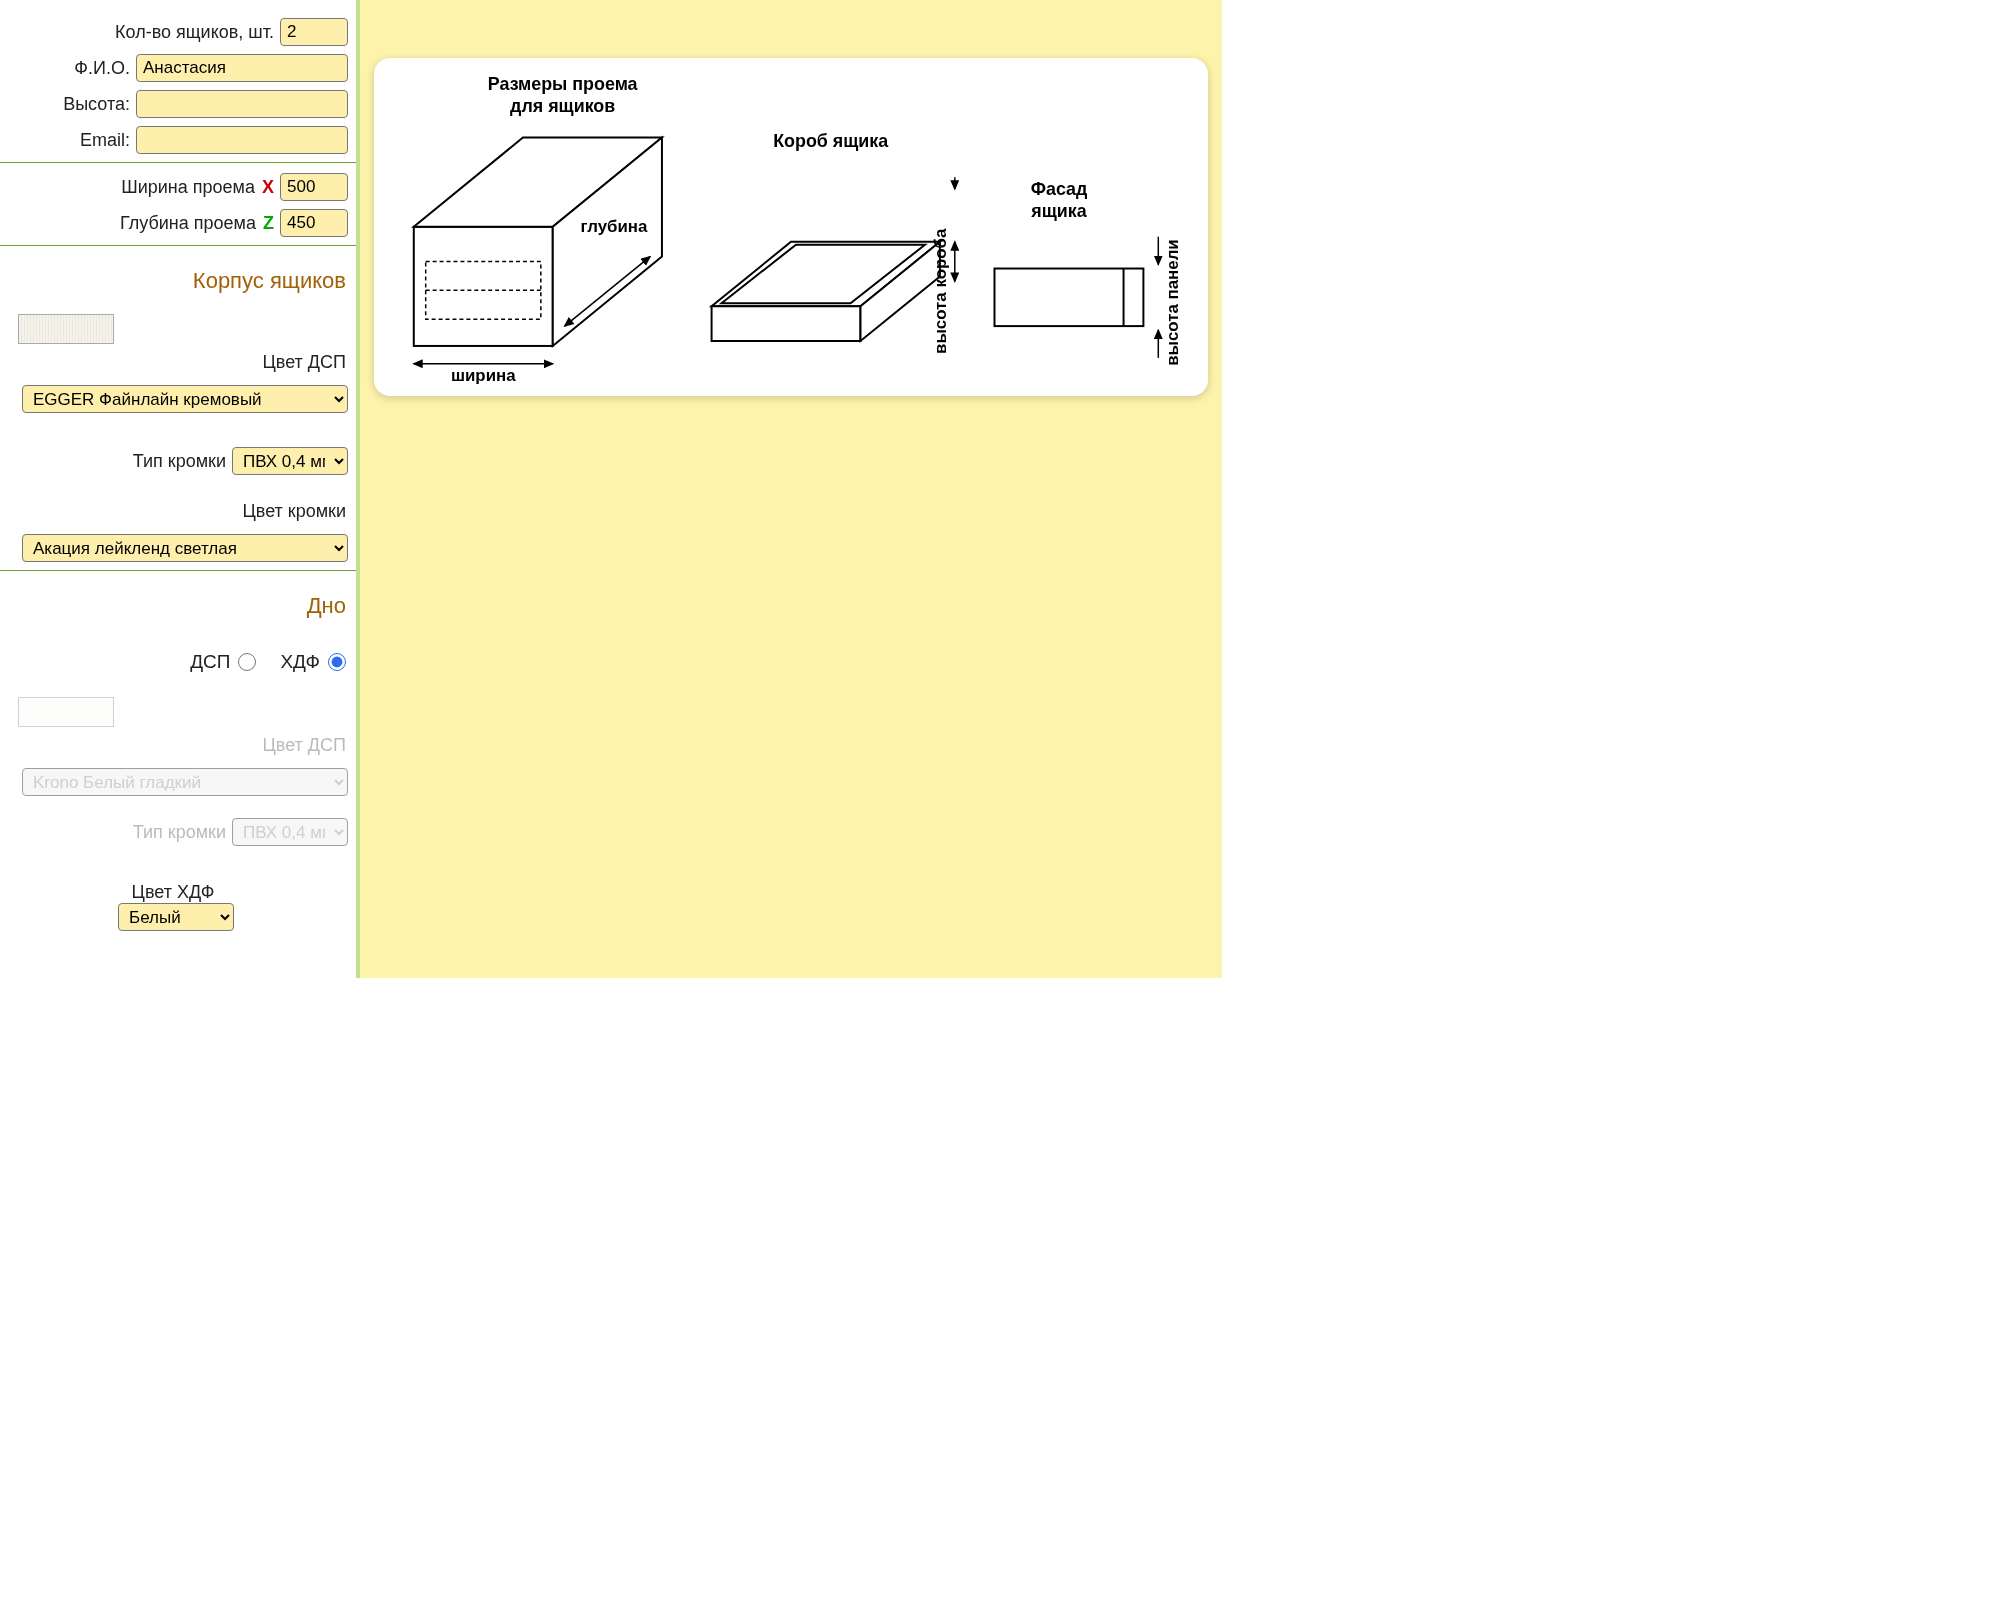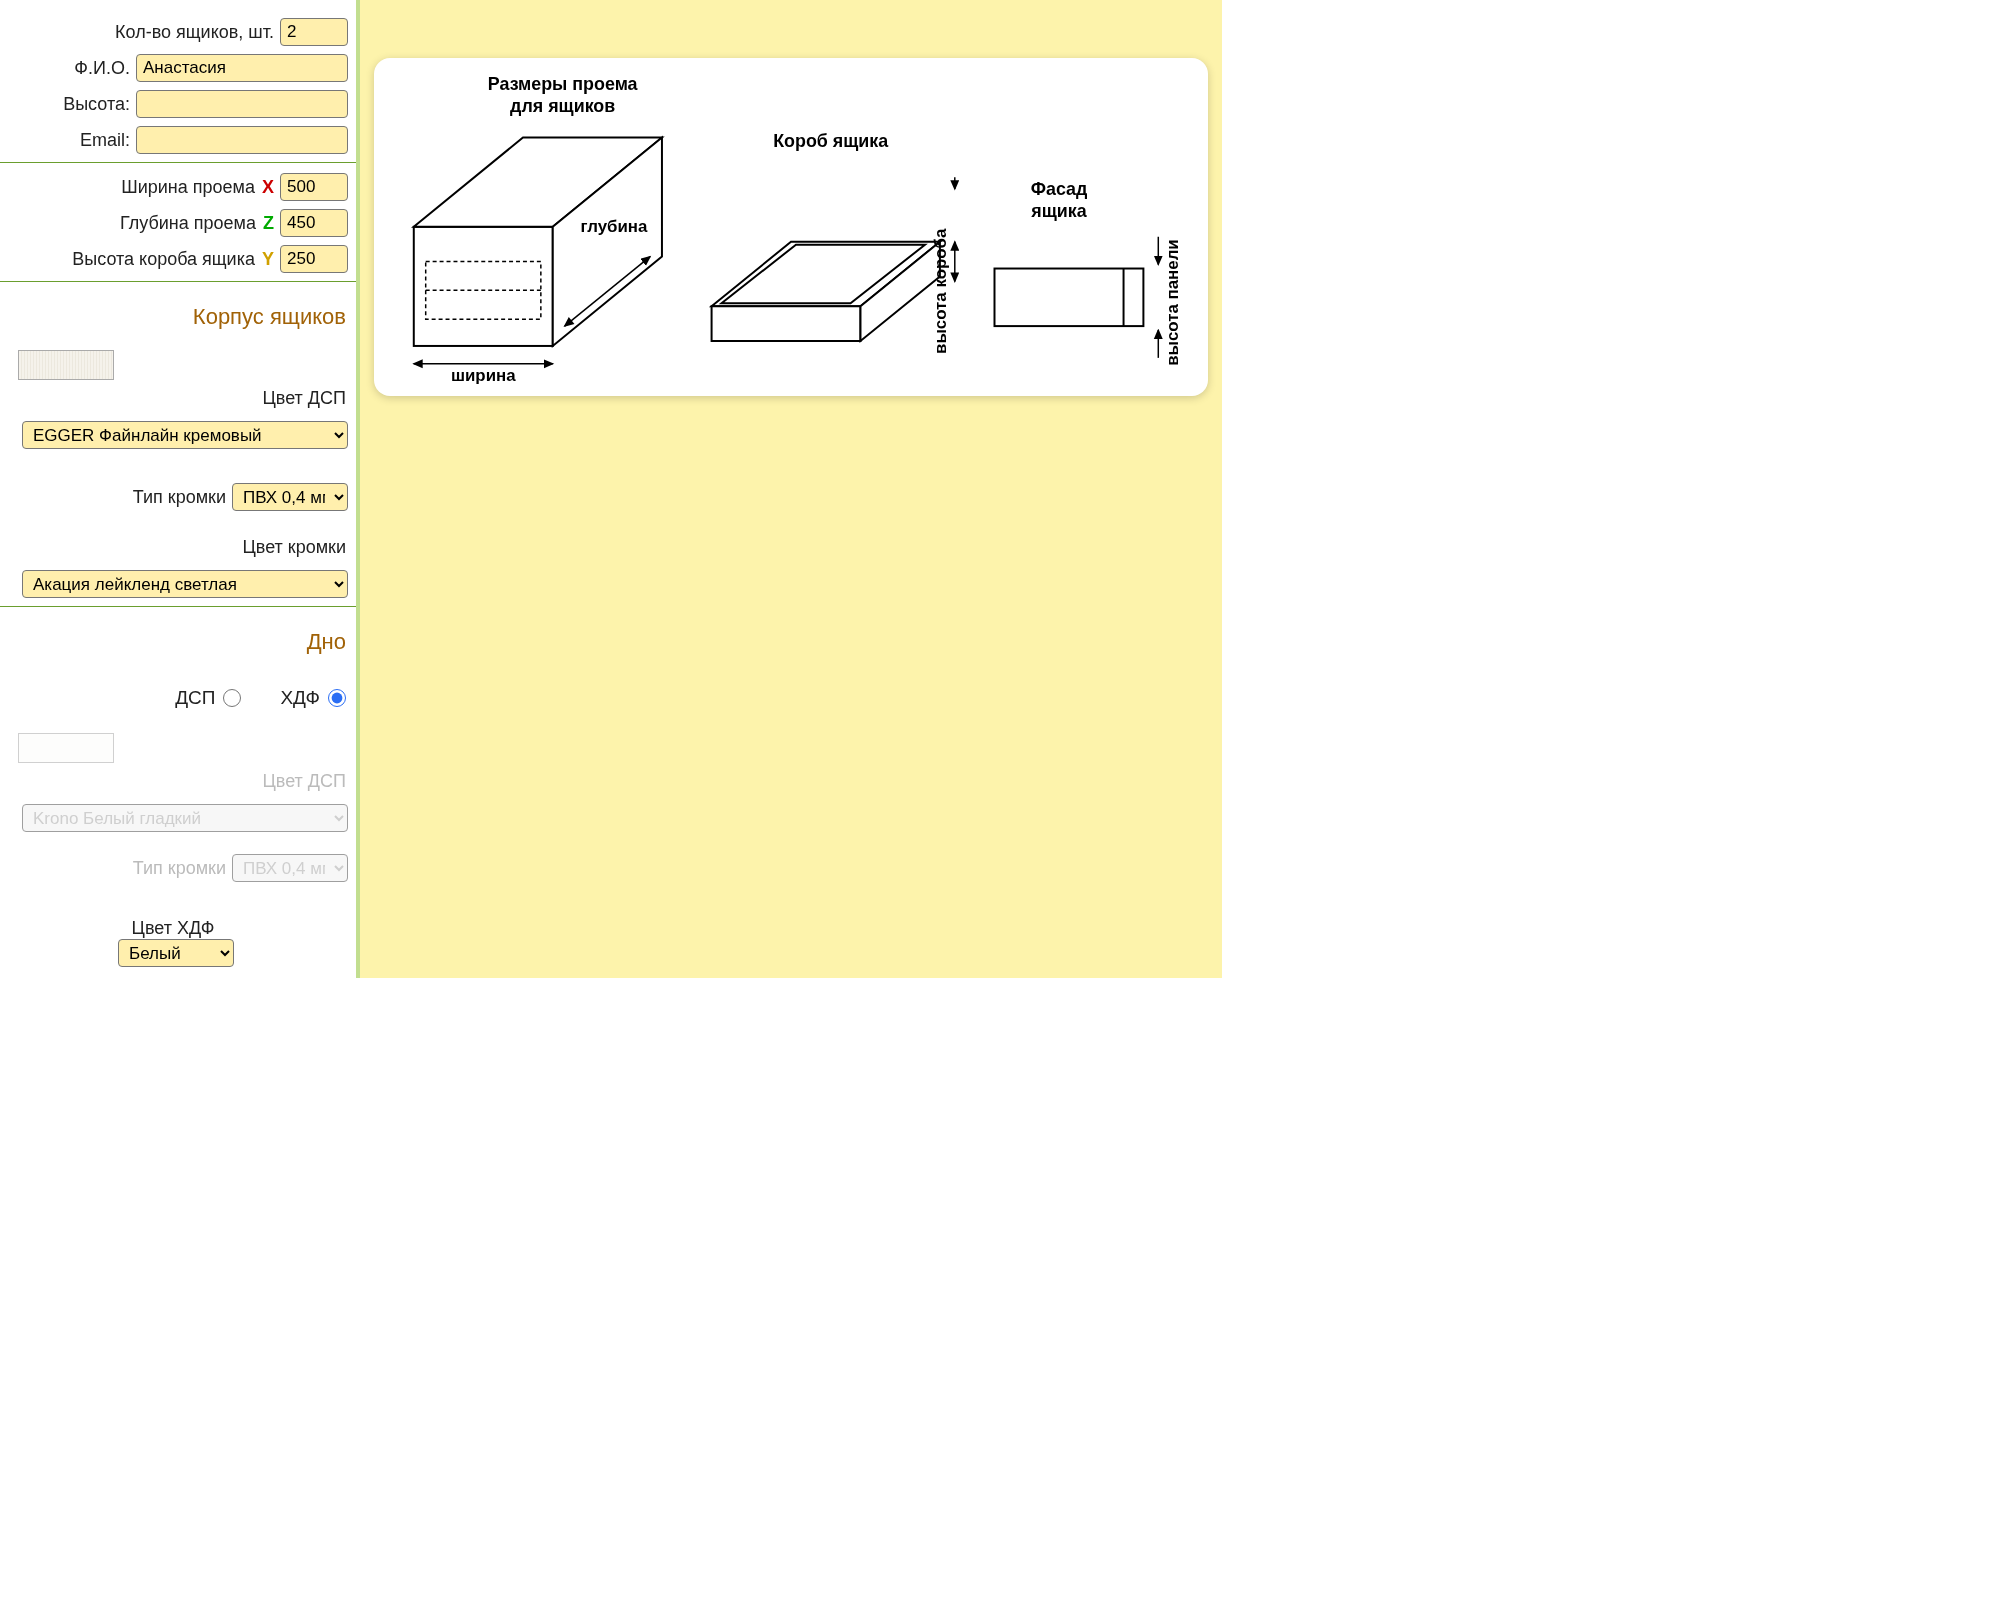--- a/index.html
+++ b/index.html
@@ -63,21 +63,21 @@
     background: repeating-linear-gradient(90deg,#f5f2eb 0px,#f5f2eb 2px,#ece8de 2px,#ece8de 3px);
   }
   .swatch.white { background: #fcfcfa; }
   .right-label { text-align: right; padding: 2px 10px 8px 0; font-size: 18px; }
   .muted, .muted .lbl, .muted .right-label { color: #bbb; }
   .muted select.sel, .muted input.txt {
     background: #f4f4f4; color: #bbb;
   }
   .muted .swatch { opacity: 0.55; }
   .radio-row {
-    display: flex; justify-content: flex-end; gap: 39px;
+    display: flex; justify-content: flex-end; gap: 24px;
     padding: 16px 10px 20px 0; font-size: 19px; align-items: center;
   }
   .radio-row label { display: inline-flex; align-items: center; gap: 8px; }
   input[type=radio] { width: 18px; height: 18px; accent-color: #2a6df4; }
 
   
   .preview {
     flex: 1;
     background: #fdf3ab;
     padding: 58px 14px 0 14px;
@@ -123,27 +123,20 @@
       <span class="dim-letter X">X</span>
     </span>
     <input class="txt small" value="500" style="">
   </div>
   <div class="row">
     <span class="lbl">
       <span>Глубина проема</span>
       <span class="dim-letter Z">Z</span>
     </span>
     <input class="txt small" value="450" style="">
-  </div>
-  <div class="row">
-    <span class="lbl">
-      <span>Высота короба ящика</span>
-      <span class="dim-letter Y">Y</span>
-    </span>
-    <input class="txt small" value="250" style="">
   </div>
 
   <hr class="hr">
 
   <div class="sect-title">Корпус ящиков</div>
 
   <div class="swatch"></div>
   <div class="right-label">Цвет ДСП</div>
   <div class="row">
     <select class="sel wide">

